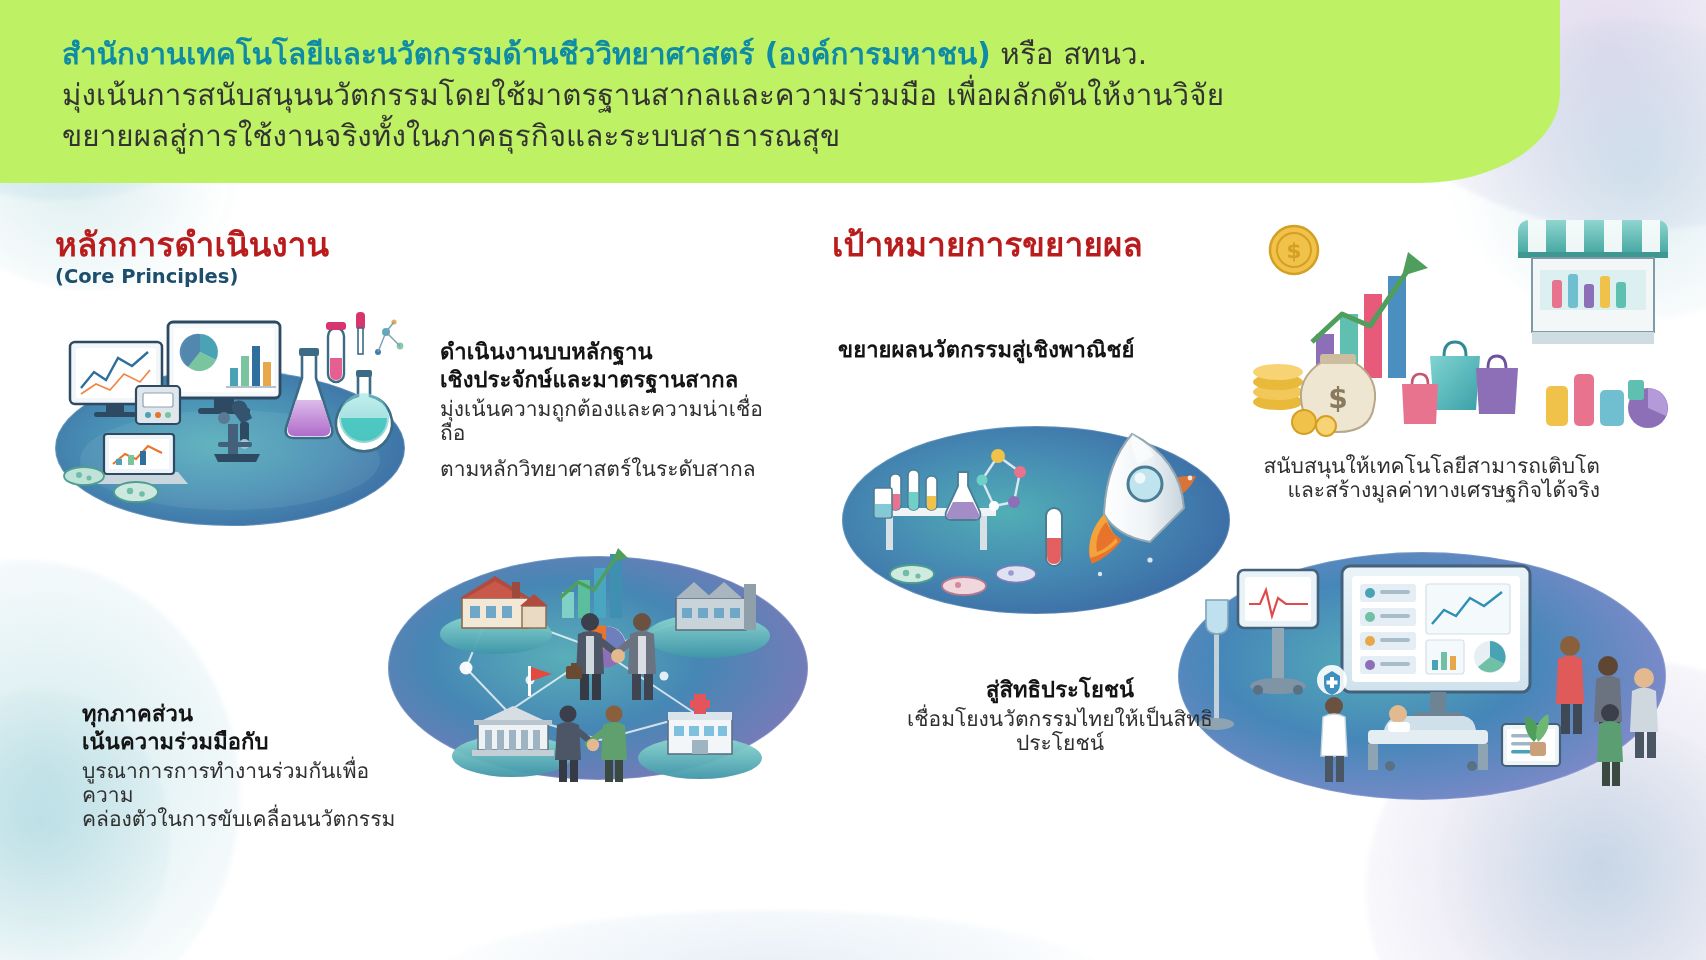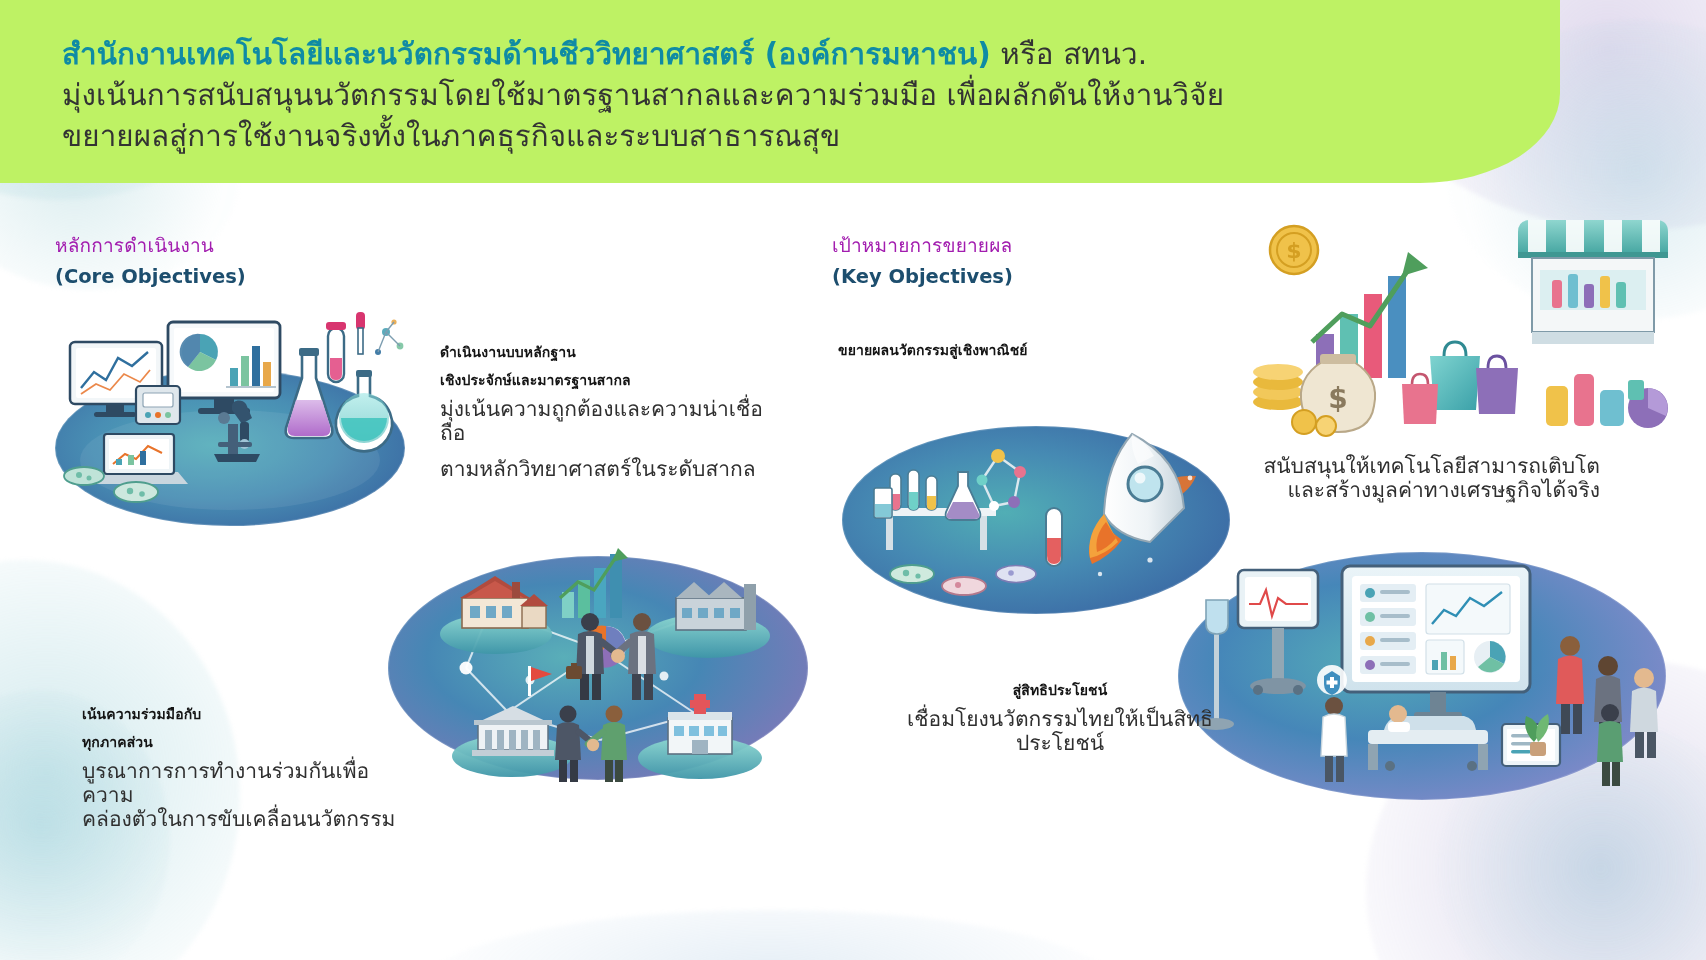--- a/index.html
+++ b/index.html
@@ -98,41 +98,41 @@
 
   
   .col {
     position: absolute;
     z-index: 4;
   }
   .col-left  { left: 55px;  top: 228px; width: 760px; }
   .col-right { left: 832px; top: 228px; width: 820px; }
 
   .sec-title-th {
-    font-size: 19px;
-    font-weight: 400;
-    color: #a21caf;
+    font-size: 33px;
+    font-weight: 700;
+    color: #b91c1c;
     line-height: 34px;
     letter-spacing: .2px;
   }
   .sec-title-en {
     font-size: 19.5px;
     font-weight: 700;
     color: #1d4e6e;
     line-height: 27px;
     margin-top: 1px;
   }
 
   
   .scene {
     position: absolute;
   }
   .txt-block { position: absolute; }
   .txt-head {
-    font-size: 14px;
+    font-size: 22px;
     font-weight: 700;
     color: #141414;
     line-height: 28px;
     letter-spacing: .1px;
   }
   .txt-body {
     font-size: 21px;
     font-weight: 400;
     color: #2f2f2f;
     line-height: 24px;
@@ -161,21 +161,21 @@
 <div class="header">
   <div class="header-line l1">
     <span class="hl-accent">สำนักงานเทคโนโลยีและนวัตกรรมด้านชีววิทยาศาสตร์ (องค์การมหาชน)</span><span class="hl-rest"> หรือ สทนว.</span>
   </div>
   <div class="header-line l2">มุ่งเน้นการสนับสนุนนวัตกรรมโดยใช้มาตรฐานสากลและความร่วมมือ เพื่อผลักดันให้งานวิจัย</div>
   <div class="header-line l3">ขยายผลสู่การใช้งานจริงทั้งในภาคธุรกิจและระบบสาธารณสุข</div>
 </div>
 
 <div class="col col-left">
   <div class="sec-title-th">หลักการดำเนินงาน</div>
-  <div class="sec-title-en">(Core Objectives)</div>
+  <div class="sec-title-en">(Core Principles)</div>
 </div>
 
 <div class="scene" style="left:48px; top:300px;">
   <svg width="400" height="230" viewBox="0 0 400 230">
     <defs>
       <radialGradient id="gLab" cx="45%" cy="48%" r="62%">
         <stop offset="0%" stop-color="#49a8b6"></stop>
         <stop offset="55%" stop-color="#3b86ae"></stop>
         <stop offset="100%" stop-color="#2c5f9c"></stop>
       </radialGradient>
@@ -459,29 +459,28 @@
     </g>
 
     <g transform="translate(150,166)">
       <rect x="0" y="0" width="3" height="30" fill="#ffffff"></rect>
       <polygon points="3,1 24,8 3,15" fill="#e34a3f"></polygon>
     </g>
   </svg>
 </div>
 
 <div class="txt-block" style="left:82px; top:700px; width:330px;">
+  <div class="txt-head">ทุกภาคส่วน</div>
   <div class="txt-head">เน้นความร่วมมือกับ</div>
-  <div class="txt-head">ทุกภาคส่วน</div>
   <div class="txt-body">บูรณาการการทำงานร่วมกันเพื่อความ</div>
   <div class="txt-body" style="margin-top:0;">คล่องตัวในการขับเคลื่อนนวัตกรรม</div>
 </div>
 
 <div class="col col-right">
   <div class="sec-title-th">เป้าหมายการขยายผล</div>
-  <div class="sec-title-en">(Key Objectives)</div>
 </div>
 
 <div class="scene" style="left:1238px; top:196px;">
   <svg width="450" height="250" viewBox="0 0 450 250">
     <defs>
       <linearGradient id="gBag" x1="0" y1="0" x2="1" y2="1">
         <stop offset="0%" stop-color="#7fd4d0"></stop>
         <stop offset="100%" stop-color="#3aa0a8"></stop>
       </linearGradient>
       <linearGradient id="gAwn" x1="0" y1="0" x2="0" y2="1">

